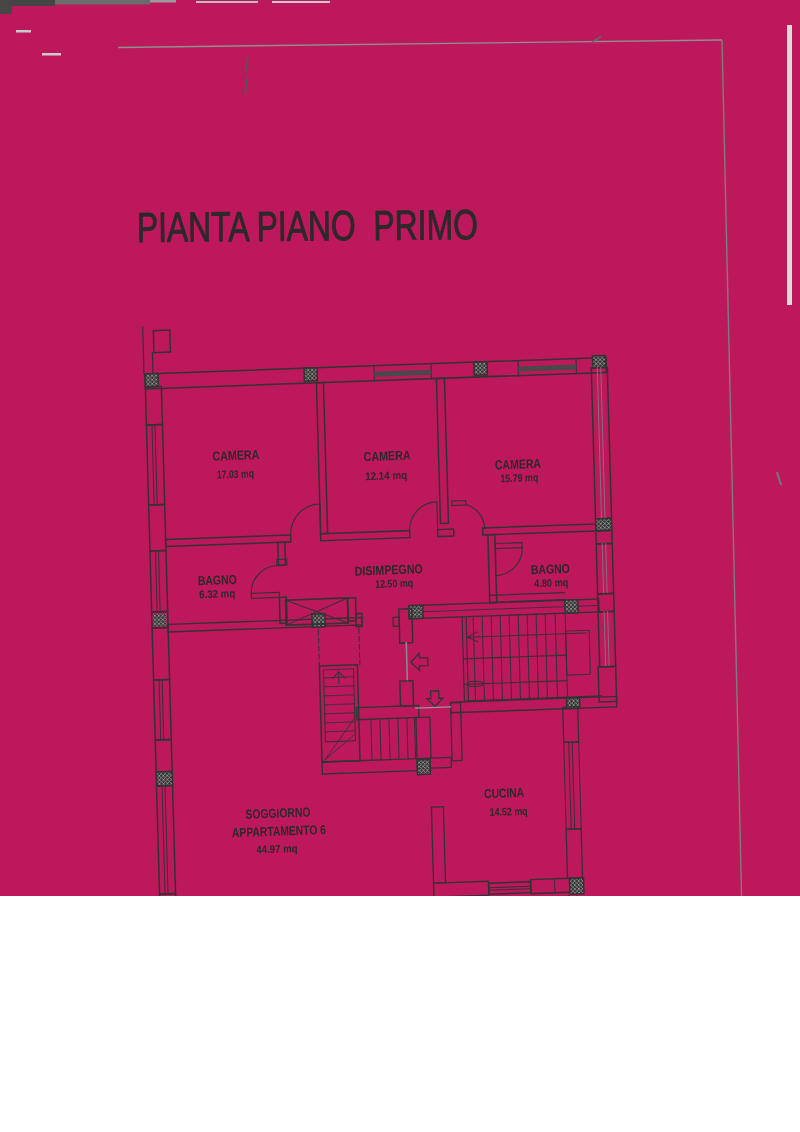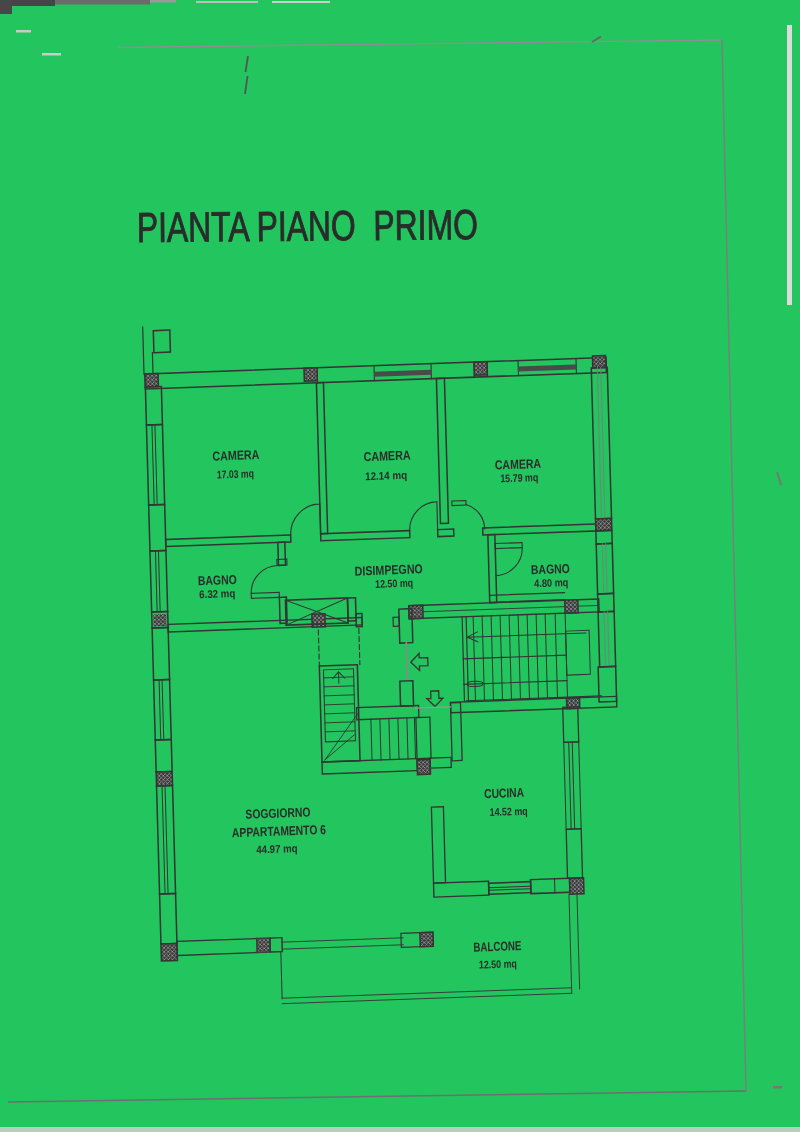--- a/index.html
+++ b/index.html
@@ -1,16 +1,16 @@
 <!DOCTYPE html>
 <html><head>
 <meta charset="utf-8">
 <style>
 html,body{margin:0;padding:0;background:#fff;}
-#page{position:relative;width:800px;height:1132px;background:#22c55e;overflow:hidden;
+#page{position:relative;width:800px;height:896px;background:#be185d;overflow:hidden;
 font-family:"Liberation Sans", sans-serif;}
 svg{position:absolute;left:0;top:0;transform:translateZ(0);will-change:transform;}
 </style>
 </head>
 <body>
 <div id="page">
 <svg width="800" height="1132" viewBox="0 0 800 1132" text-rendering="geometricPrecision">
 <defs>
 <pattern id="hat" width="4" height="4" patternUnits="userSpaceOnUse">
 <rect width="4" height="4" fill="#383838"></rect>

